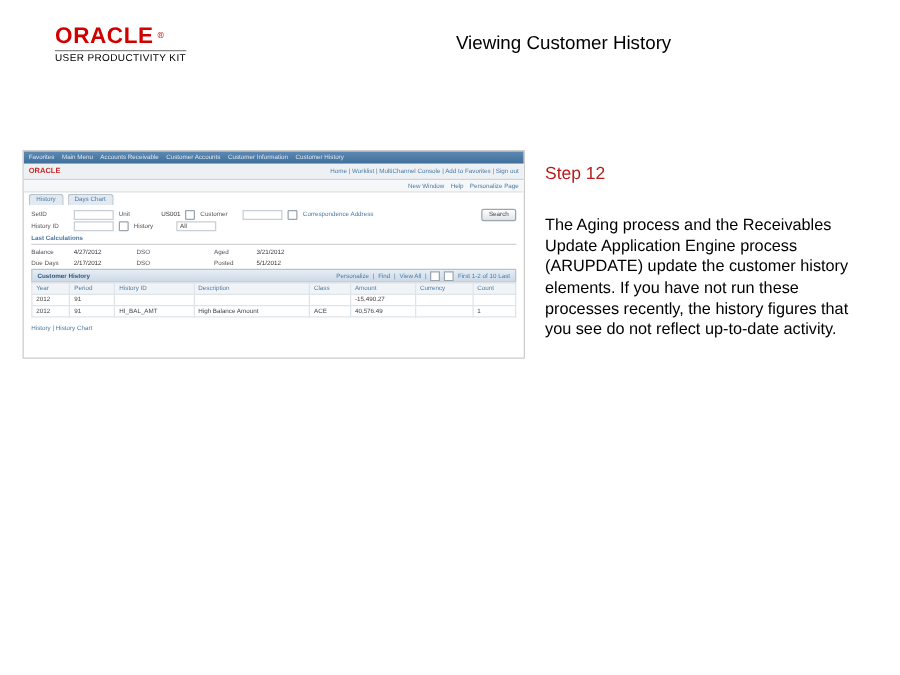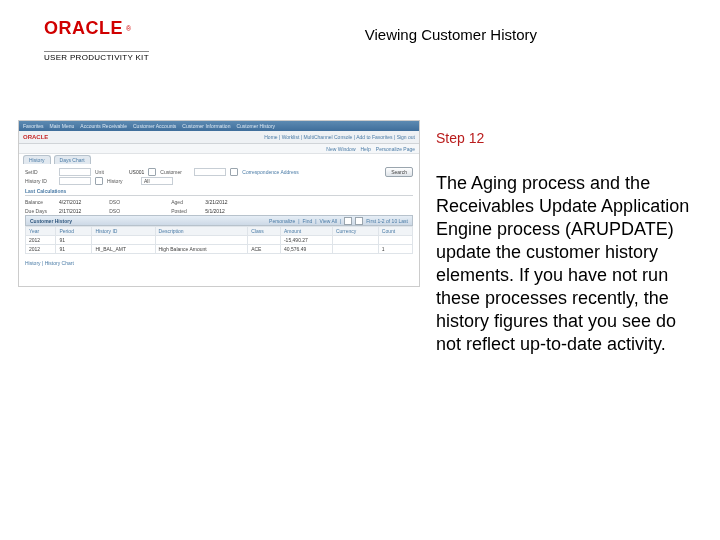--- a/index.html
+++ b/index.html
@@ -1,21 +1,21 @@
 <!DOCTYPE html>
 <html><head>
 <meta charset="utf-8">
 <style>
   html,body{margin:0;padding:0;width:720px;height:540px;background:#fff;font-family:Arial,Helvetica,sans-serif;color:#000;}
   .page{position:relative;width:577px;height:540px;}
   .logo{position:absolute;left:44px;top:18px;}
   .logo-oracle{display:flex;align-items:center;gap:2px;}
   .logo-oracle-text{color:#d00000;font-weight:bold;font-size:18px;letter-spacing:0.5px;font-family:Arial,Helvetica,sans-serif;}
   .logo-tm{color:#d00000;font-size:7px;vertical-align:top;margin-left:1px;}
-  .logo-upk{font-size:8px;color:#000;letter-spacing:0.3px;margin-top:12px;border-top:1px solid #888;padding-top:1px;}
+  .logo-upk{font-size:8px;color:#000;letter-spacing:0.3px;margin-top:1px;border-top:1px solid #888;padding-top:1px;}
   .title{position:absolute;right:40px;top:26px;font-size:15px;color:#000;}
   .screenshot{position:absolute;left:18px;top:120px;width:400px;height:165px;border:1px solid #ccc;font-size:5px;color:#444;background:#fff;overflow:hidden;}
   .ss-nav{background:#4a7ba6;background:linear-gradient(#5c8ab2,#3f6e9b);height:10px;display:flex;align-items:center;padding:0 4px;}
   .ss-nav span{color:#dbe8f3;margin-right:6px;white-space:nowrap;}
   .ss-brand{height:12px;background:#eef1f4;display:flex;align-items:center;padding:0 4px;border-bottom:1px solid #d0d4d8;justify-content:space-between;}
   .ss-brand-left{color:#c62828;font-weight:bold;font-size:6px;}
   .ss-brand-right{color:#4a7ba6;}
   .ss-meta{height:9px;background:#f5f7f9;display:flex;justify-content:flex-end;align-items:center;padding:0 4px;border-bottom:1px solid #e0e3e6;}
   .ss-meta span{margin-left:5px;color:#4a7ba6;}
   .ss-tabs{height:10px;display:flex;align-items:flex-end;padding:0 4px;gap:3px;}
@@ -31,21 +31,21 @@
   .ss-grid-hdr{background:#d9e4ef;background:linear-gradient(#e6eef6,#cdd9e6);height:9px;display:flex;align-items:center;justify-content:space-between;padding:0 4px;border:1px solid #b7c2cc;}
   .ss-grid-hdr-left{color:#2d557c;font-weight:bold;}
   .ss-grid-hdr-right{display:flex;align-items:center;gap:3px;color:#4a7ba6;}
   .ss-tinyicon{display:inline-block;width:6px;height:6px;background:#fff;border:1px solid #9aa5ae;}
   .ss-table{width:100%;border-collapse:collapse;}
   .ss-table th,.ss-table td{border:1px solid #dfe4e9;padding:1px 3px;text-align:left;font-size:5px;white-space:nowrap;}
   .ss-table th{background:#f1f4f7;color:#4a7ba6;font-weight:normal;}
   .ss-footer{padding:3px 6px;color:#4a7ba6;}
   .rh{position:absolute;left:436px;top:130px;width:254px;}
   .step{font-size:14px;color:#b91c1c;margin-bottom:26px;}
-  .para{font-size:18px;line-height:1.28;color:#000;}
+  .para{font-size:13px;line-height:1.28;color:#000;}
 </style>
 </head>
 <body>
 
 <div class="page">
   <div class="logo">
     <div class="logo-oracle">
       <span class="logo-oracle-text">ORACLE</span>
       <span class="logo-tm">®</span>
     </div>

